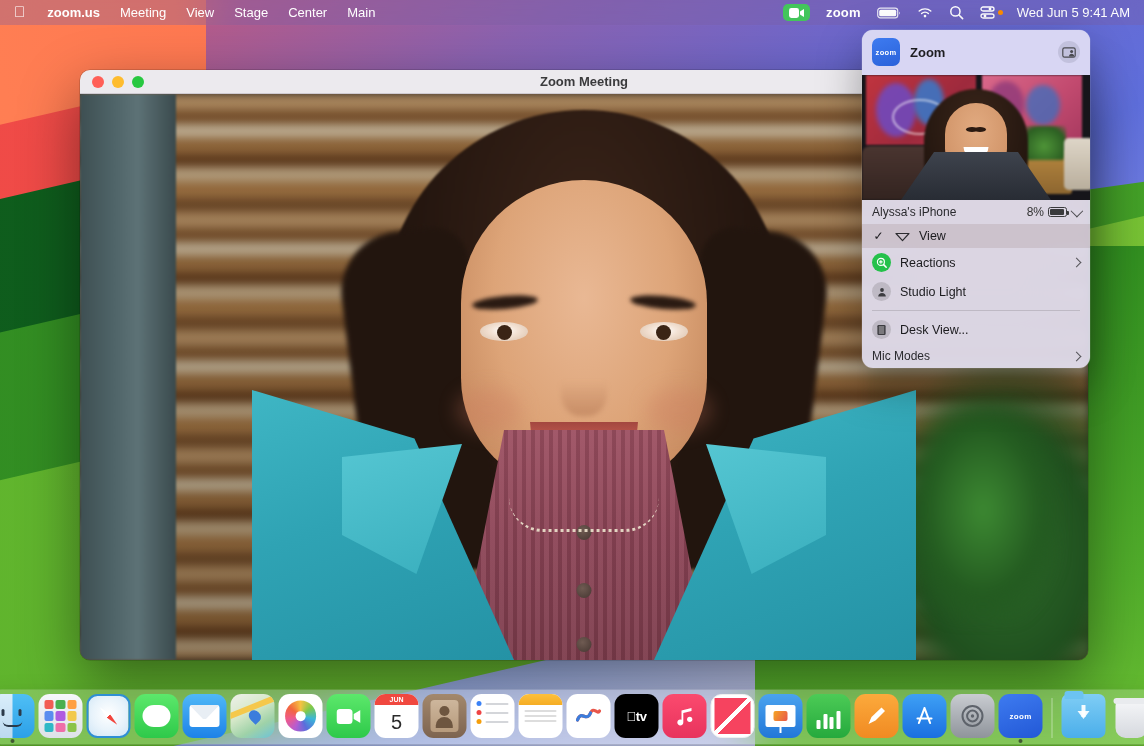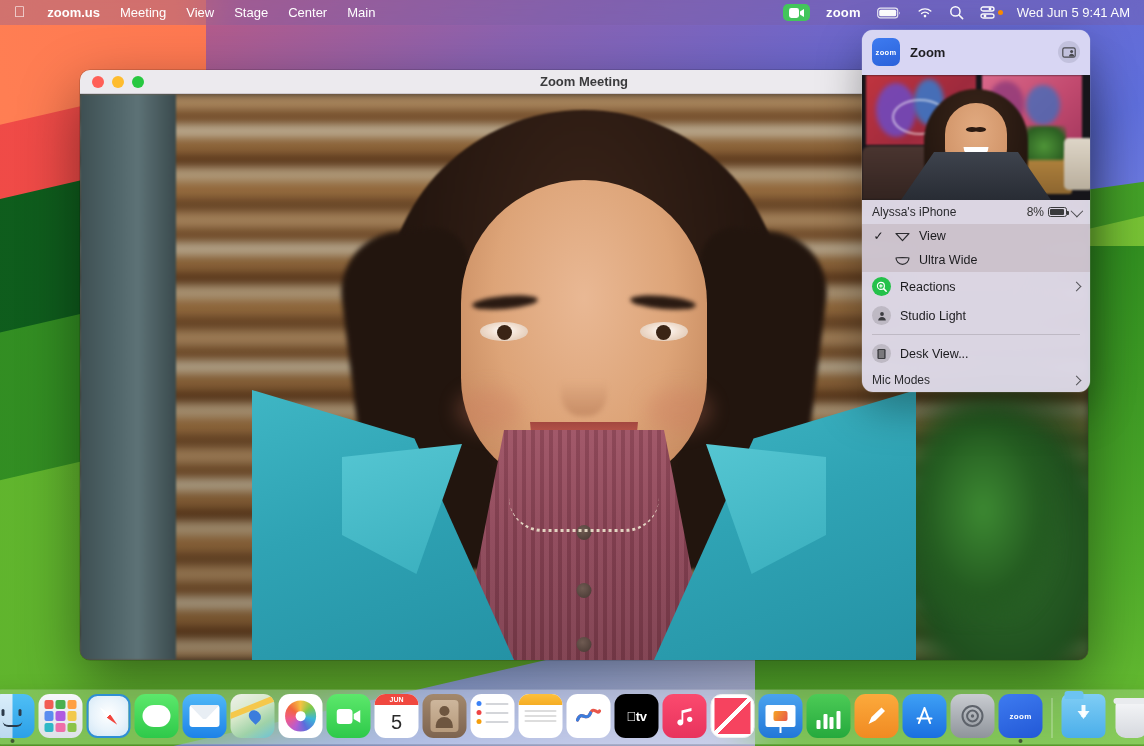--- a/index.html
+++ b/index.html
@@ -446,29 +446,20 @@
   <div class="p-sec sel-block">
     <div class="p-row">
       <span class="p-check">✓</span>
       <span class="lens">
         <svg width="15" height="11" viewBox="0 0 15 11">
             <path d="M1 2.5h13L7.5 9.6z" fill="none" stroke="#2c2c30" stroke-width="1.15" stroke-linejoin="round"></path>
           </svg>
       </span>
       <span class="label">View</span>
     </div>
-    <div class="p-row">
-      <span class="p-check"></span>
-      <span class="lens">
-        <svg width="15" height="11" viewBox="0 0 15 11">
-            <path d="M1 2.8c0-.2 13-.2 13 0 0 3.6-2.9 6.6-6.5 6.6S1 6.4 1 2.8z" fill="none" stroke="#2c2c30" stroke-width="1.15" stroke-linejoin="round"></path>
-          </svg>
-      </span>
-      <span class="label">Ultra Wide</span>
-    </div>
   </div>
 
   <div class="p-sec">
     <div class="p-row">
       <span class="ic-round ic-green">
         <svg width="13" height="13" viewBox="0 0 13 13">
             <circle cx="5.9" cy="5.9" r="3.5" fill="none" stroke="#fff" stroke-width="1.15"></circle>
             <path d="M4.6 5.9h2.6M5.9 4.6v2.6" stroke="#fff" stroke-width="1.1" stroke-linecap="round"></path>
             <path d="M8.6 8.6 11.2 11.2" stroke="#fff" stroke-width="1.5" stroke-linecap="round"></path>
           </svg>

